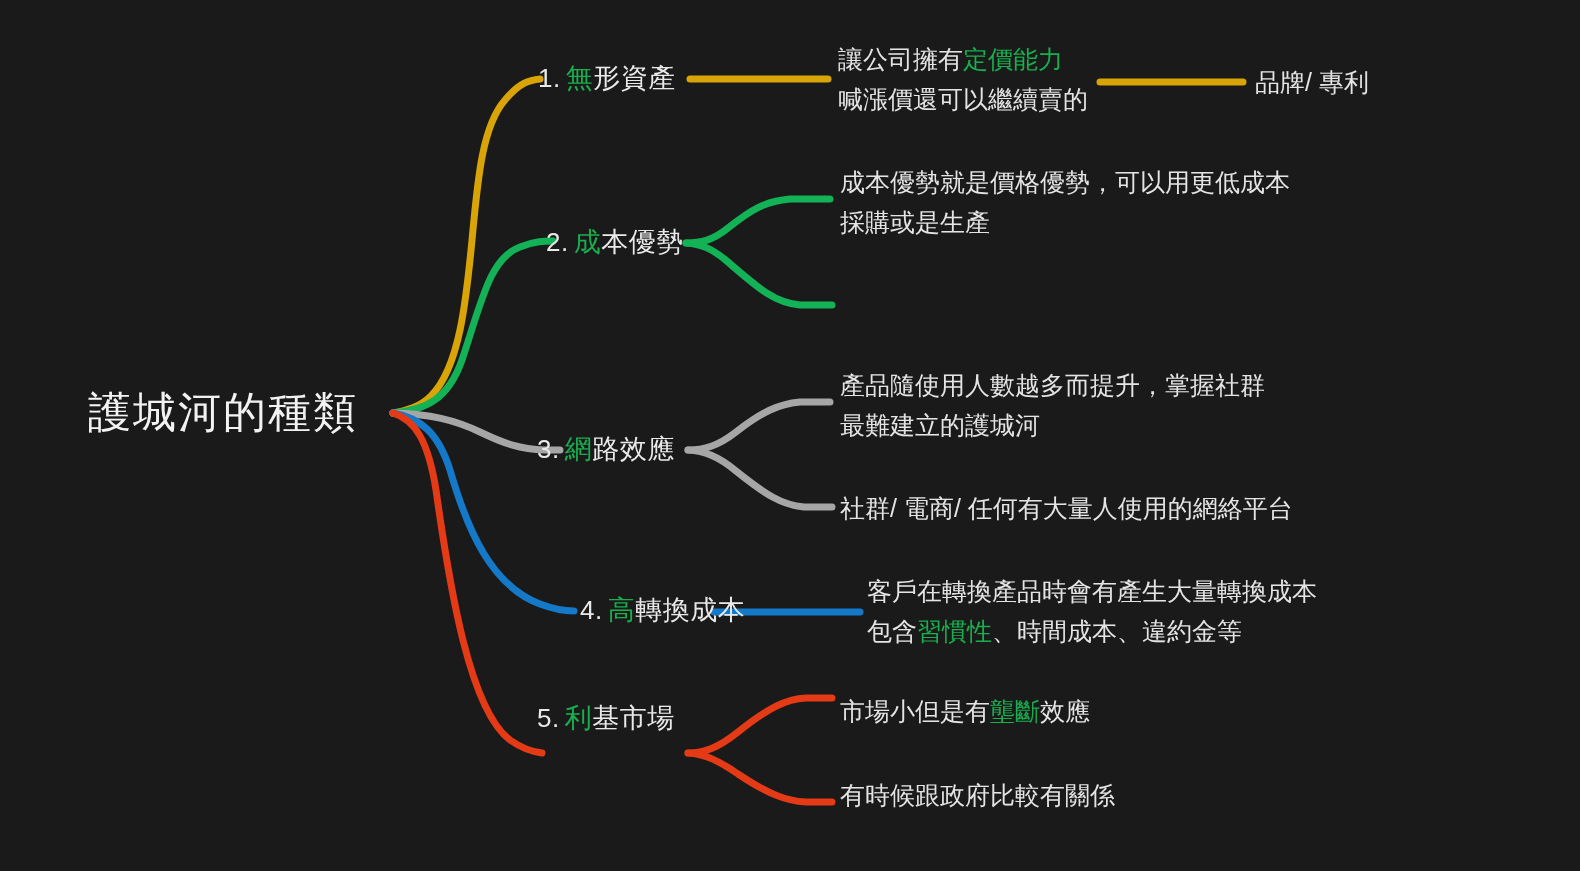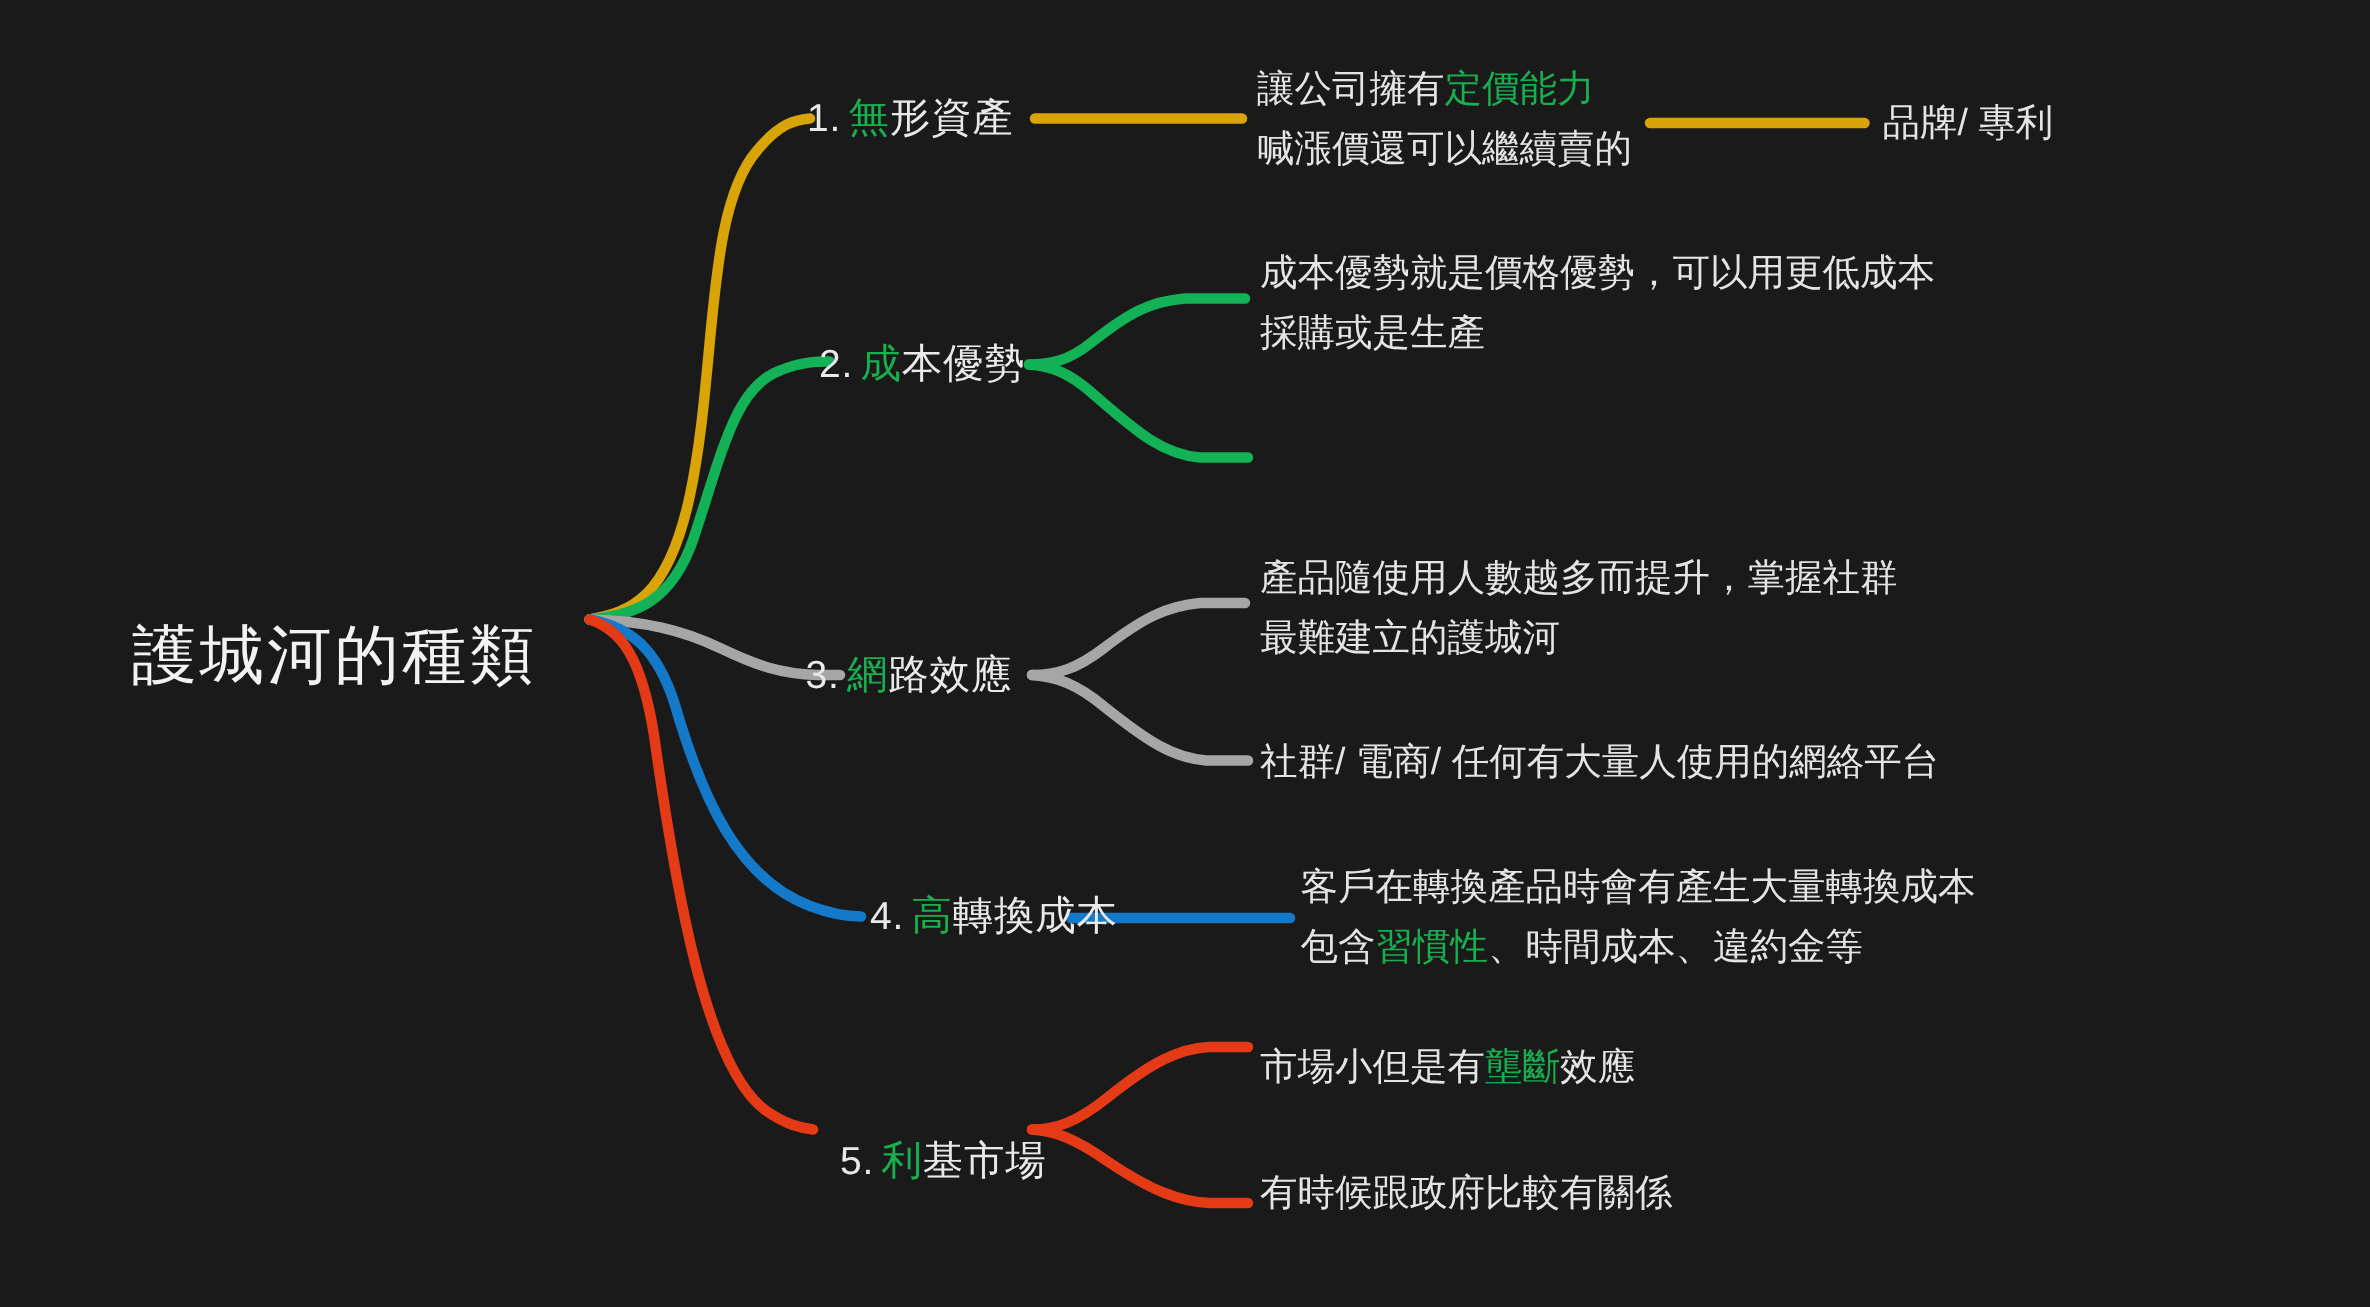--- a/index.html
+++ b/index.html
@@ -90,21 +90,21 @@
 
     <path d="M 393 413 C 420 418 438 432 450 470 C 468 532 492 586 540 604 C 556 610 566 611 574 611" fill="none" stroke="#1479c9" stroke-width="7" stroke-linecap="round"></path>
     <path d="M 714 612 L 860 612" fill="none" stroke="#1479c9" stroke-width="7" stroke-linecap="round"></path>
 
     <path d="M 393 413 C 415 420 428 440 436 490 C 450 590 470 710 510 740 C 524 750 534 752 542 753" fill="none" stroke="#e43a16" stroke-width="7" stroke-linecap="round"></path>
 
     <path d="M 688 753 C 704 753 718 748 738 732 C 768 708 786 699 806 698 L 832 698" fill="none" stroke="#e43a16" stroke-width="7" stroke-linecap="round"></path>
     <path d="M 688 753 C 704 754 718 760 738 774 C 768 794 786 801 806 802 L 832 802" fill="none" stroke="#e43a16" stroke-width="7" stroke-linecap="round"></path>
   </svg>
 
-  <div class="root-label" style="left:88px; top:413px;margin-top:24px;">護城河的種類</div>
+  <div class="root-label" style="left:88px; top:413px;">護城河的種類</div>
 
   <div class="node-label" style="left:538px; top:79px;">
     <span class="num">1.</span><span class="hl">無</span><span>形資產</span>
   </div>
 
   <div class="leaf" style="left:838px; top:79px;">
     <span class="line">
       <span>讓公司擁有</span><span class="hl">定價能力</span>
     </span>
     <span class="line">
@@ -157,21 +157,21 @@
 
   <div class="leaf centered" style="left:1092px; top:611px;">
     <span class="line">
       <span>客戶在轉換產品時會有產生大量轉換成本</span>
     </span>
     <span class="line">
       <span>包含</span><span class="hl">習慣性</span><span>、時間成本、違約金等</span>
     </span>
   </div>
 
-  <div class="node-label" style="left:537px; top:774px;margin-left:23px;">
+  <div class="node-label" style="left:537px; top:719px;">
     <span class="num">5.</span><span class="hl">利</span><span>基市場</span>
   </div>
 
   <div class="leaf" style="left:840px; top:711px;">
     <span class="line">
       <span>市場小但是有</span><span class="hl">壟斷</span><span>效應</span>
     </span>
   </div>
 
   <div class="leaf" style="left:840px; top:795px;">

